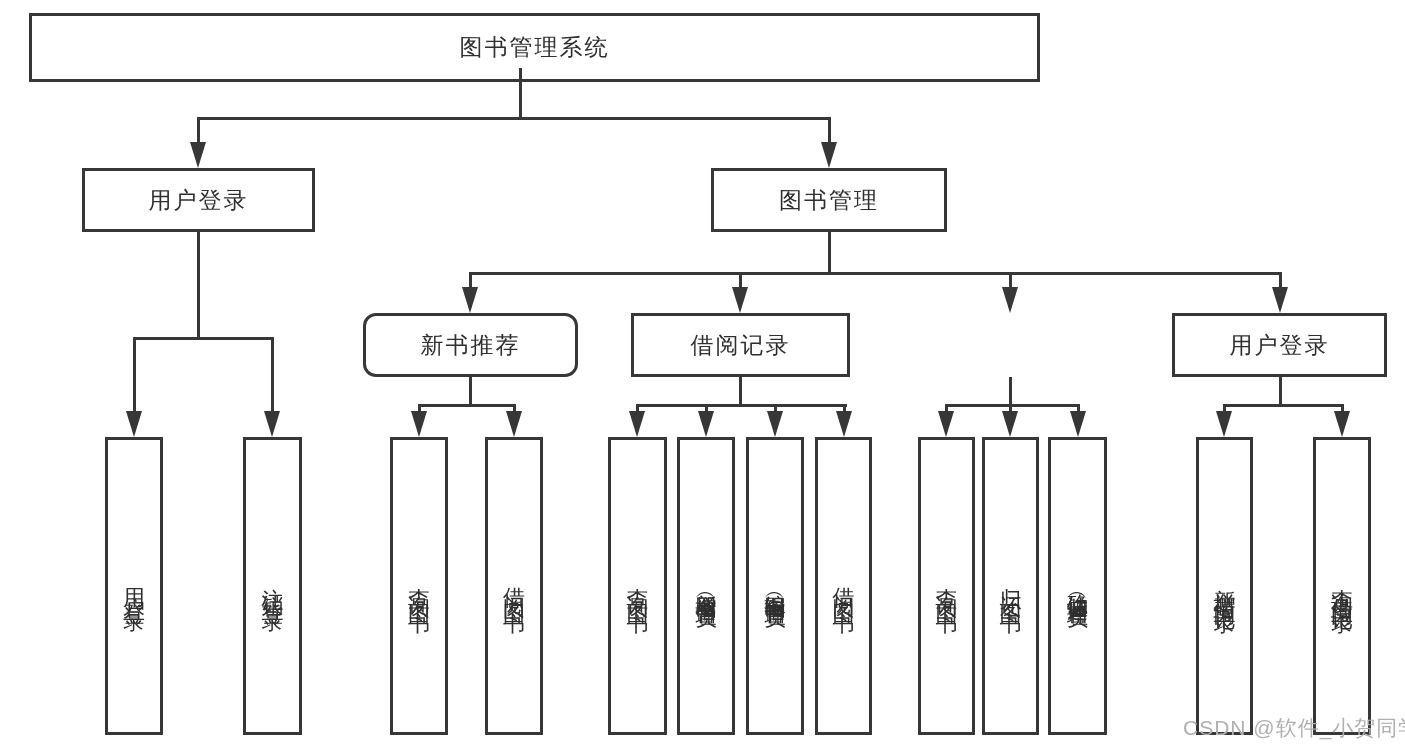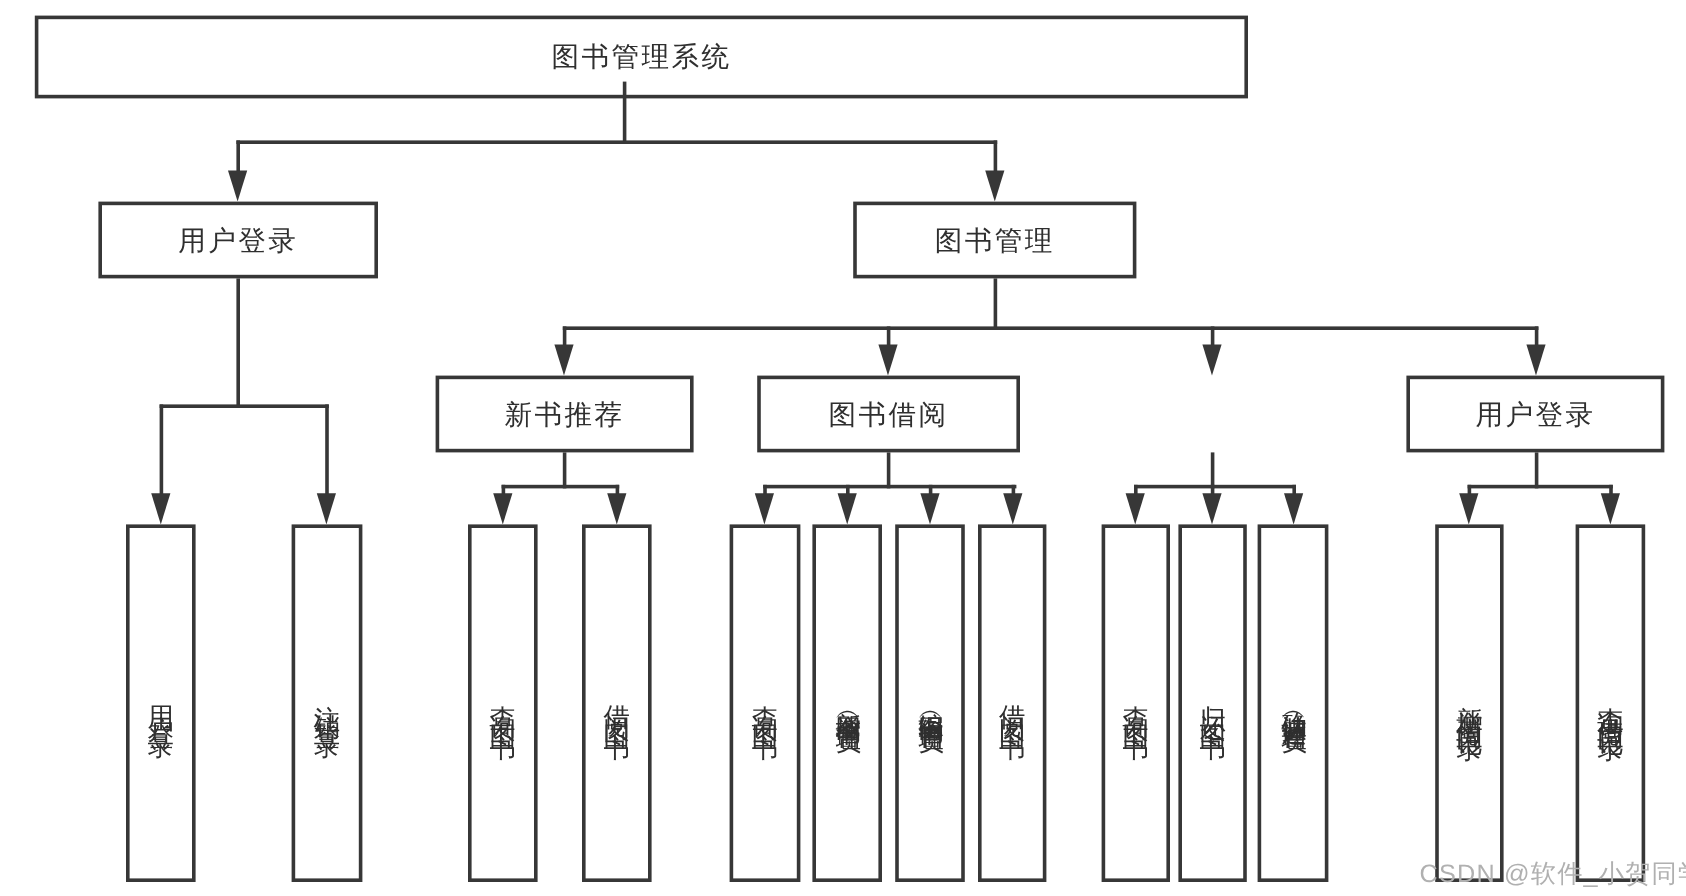--- a/index.html
+++ b/index.html
@@ -102,25 +102,25 @@
   <div class="hline" style="left:469px; top:272px; width:813px;"></div>
   <div class="vline" style="left:469px; top:272px; height:17px;"></div>
   <div class="ah" style="left:462px; top:287px;"></div>
   <div class="vline" style="left:739px; top:272px; height:17px;"></div>
   <div class="ah" style="left:732px; top:287px;"></div>
   <div class="vline" style="left:1009px; top:272px; height:17px;"></div>
   <div class="ah" style="left:1002px; top:287px;"></div>
   <div class="vline" style="left:1279px; top:272px; height:17px;"></div>
   <div class="ah" style="left:1272px; top:287px;"></div>
 
-  <div class="box" style="left:363px; top:313px; width:215px; height:64px;">
+  <div class="box" style="left:363px; top:313px; width:215px; height:64px;border-radius:13px;">
     <span class="hlabel">新书推荐</span>
   </div>
   <div class="box" style="left:631px; top:313px; width:219px; height:64px;">
-    <span class="hlabel">图书借阅</span>
+    <span class="hlabel">借阅记录</span>
   </div>
   <div class="box" style="left:1172px; top:313px; width:215px; height:64px;">
     <span class="hlabel">用户登录</span>
   </div>
 
   <div class="vline" style="left:469px; top:377px; height:30px;"></div>
   <div class="hline" style="left:418px; top:404px; width:98px;"></div>
   <div class="vline" style="left:418px; top:404px; height:9px;"></div>
   <div class="ah" style="left:411px; top:411px;"></div>
   <div class="vline" style="left:513px; top:404px; height:9px;"></div>

